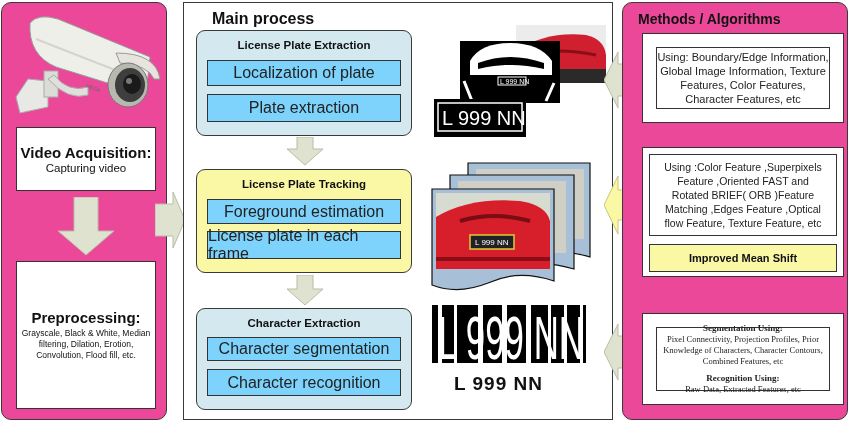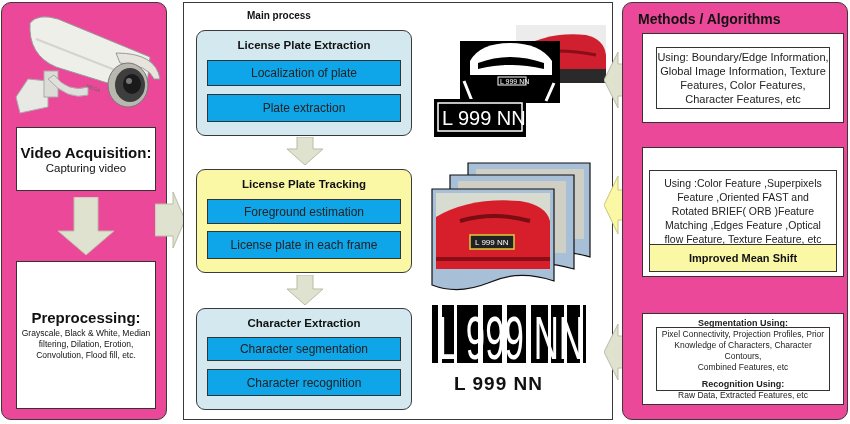--- a/index.html
+++ b/index.html
@@ -11,21 +11,21 @@
   #main-frame { position: absolute; left: 183px; top: 2px; width: 430px; height: 418px; border: 1.5px solid #3a3a3a; background: #fff; }
 
   .box { position: absolute; background: #fff; border: 1.5px solid #333; text-align: center; }
   .double { border: 1.5px solid #333; padding: 13px; background: #fff; position: absolute; }
   .double .inner { border: 1.5px solid #333; width: 100%; height: 100%; display: flex; flex-direction: column; justify-content: center; align-items: center; text-align: center; }
 
   .stage { position: absolute; border: 1.5px solid #3a3a3a; border-radius: 9px; }
   .stage.blue { background: #d3e9ef; }
   .stage.yellow { background: #fbf8a5; }
   .stage-title { position: absolute; left: 0; right: 0; top: 8px; text-align: center; font-weight: bold; font-size: 11.5px; }
-  .step { position: absolute; left: 10px; right: 10px; height: 26px; border: 1.5px solid #333; background: #0ea5e9; display: flex; align-items: center; justify-content: center; font-size: 12px; color: #222; }
+  .step { position: absolute; left: 10px; right: 10px; height: 26px; border: 1.5px solid #333; background: #7dd3fc; display: flex; align-items: center; justify-content: center; font-size: 16px; color: #222; }
 
   .arrow { position: absolute; }
   .arrow svg { display: block; }
 
   .camera { position: absolute; left: 6px; top: 6px; width: 155px; height: 115px; }
   .img-layer { position: absolute; overflow: hidden; }
 </style>
 </head>
 <body>
 
@@ -69,21 +69,21 @@
   </div>
 </div>
 
 <div class="arrow" style="left:155px; top:192px;">
   <svg width="30" height="56" viewBox="0 0 30 56">
       <path d="M0 12 H18 V0 L30 28 L18 56 V44 H0 Z" fill="#dfe2cf" stroke="#b9bca6" stroke-width="1"></path>
     </svg>
 </div>
 
 <div id="main-frame">
-  <div style="position:absolute; left:28px; top:7px; font-weight:bold; font-size:10px;margin-left:35px;">Main process</div>
+  <div style="position:absolute; left:28px; top:7px; font-weight:bold; font-size:16px;">Main process</div>
 
   <div class="stage blue" style="left:12px; top:27px; width:216px; height:106px;">
     <div class="stage-title">License Plate Extraction</div>
     <div class="step" style="top:29px;">Localization of plate</div>
     <div class="step" style="top:63px; height:28px;">Plate extraction</div>
   </div>
 
   <div class="arrow" style="left:103px; top:134px;">
     <svg width="36" height="28" viewBox="0 0 36 28">
         <path d="M10 0 H26 V12 H36 L18 28 L0 12 H10 Z" fill="#dfe2cf" stroke="#b9bca6" stroke-width="1"></path>
@@ -192,31 +192,31 @@
   <div class="double" style="left:19px; top:30px; width:202px; height:90px;">
     <div class="inner" style="font-size:11px; line-height:14px; color:#222;">
       <div>Using: Boundary/Edge Information,</div>
       <div>Global Image Information, Texture</div>
       <div>Features, Color Features,</div>
       <div>Character Features, etc</div>
     </div>
   </div>
 
   <div style="position:absolute; left:19px; top:144px; width:202px; height:130px; border:1.5px solid #333; background:#fff;">
-    <div style="position:absolute; left:6px; right:6px; top:6px; height:82px; border:1.5px solid #333; display:flex; flex-direction:column; justify-content:center; align-items:center; font-size:10.5px; line-height:14px; color:#222; text-align:center;margin-top:16px;">
+    <div style="position:absolute; left:6px; right:6px; top:6px; height:82px; border:1.5px solid #333; display:flex; flex-direction:column; justify-content:center; align-items:center; font-size:10.5px; line-height:14px; color:#222; text-align:center;">
       <div>Using :Color Feature ,Superpixels</div>
       <div>Feature ,Oriented FAST and</div>
       <div>Rotated BRIEF( ORB )Feature</div>
       <div>Matching ,Edges Feature ,Optical</div>
       <div>flow Feature, Texture Feature, etc</div>
     </div>
     <div style="position:absolute; left:6px; right:6px; top:96px; height:28px; border:1.5px solid #333; background:#fbf8a5; display:flex; align-items:center; justify-content:center; font-weight:bold; font-size:11px;">Improved Mean Shift</div>
   </div>
 
-  <div class="double" style="left:19px; top:310px; width:202px; height:92px;">
+  <div class="double" style="left:19px; top:310px; width:202px; height:92px;font-family:Liberation Serif, serif;">
     <div class="inner" style="font-size:8.5px; line-height:11px; color:#222;">
       <div style="font-weight:bold; font-size:9px;">Segmentation Using:</div>
       <div>Pixel Connectivity, Projection Profiles, Prior</div>
       <div>Knowledge of Characters, Character Contours,</div>
       <div>Combined Features, etc</div>
       <div style="font-weight:bold; font-size:9px; margin-top:6px;text-align:right;">Recognition Using:</div>
       <div>Raw Data, Extracted Features, etc</div>
     </div>
   </div>
 </div>

